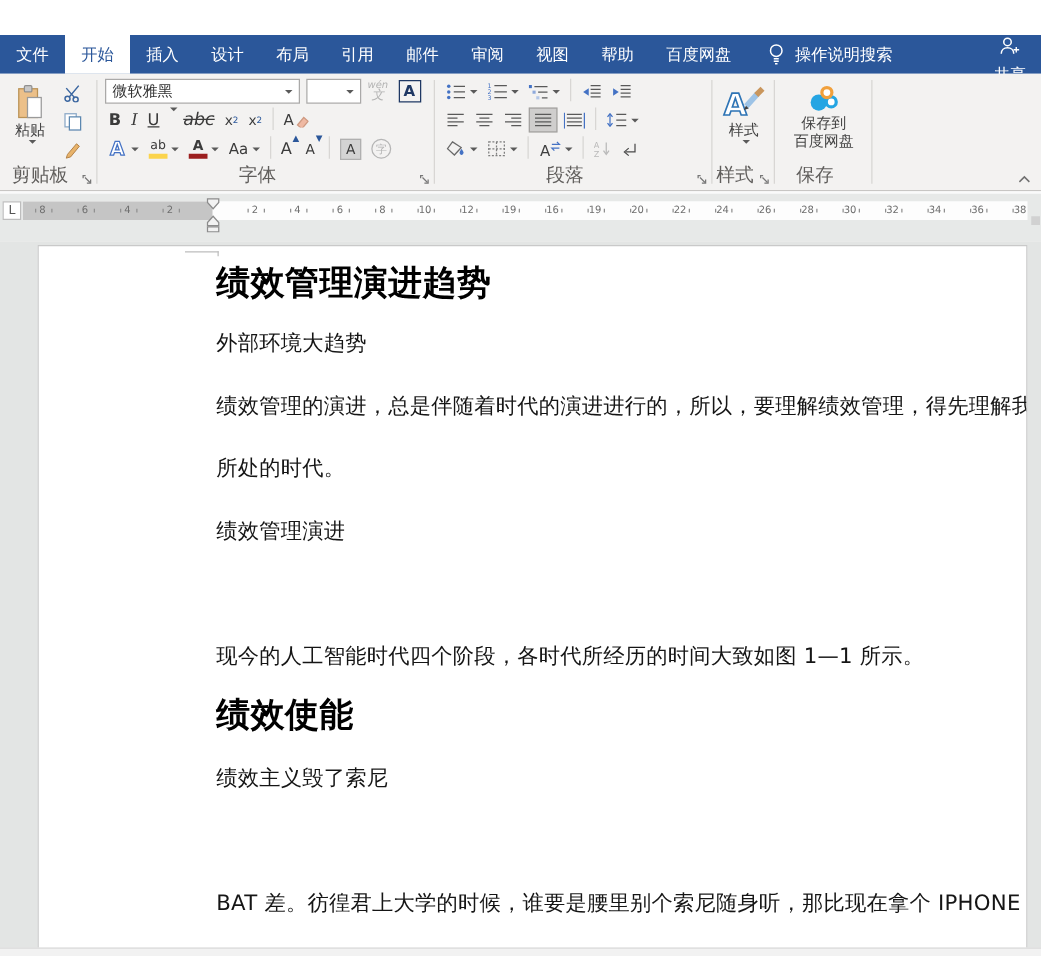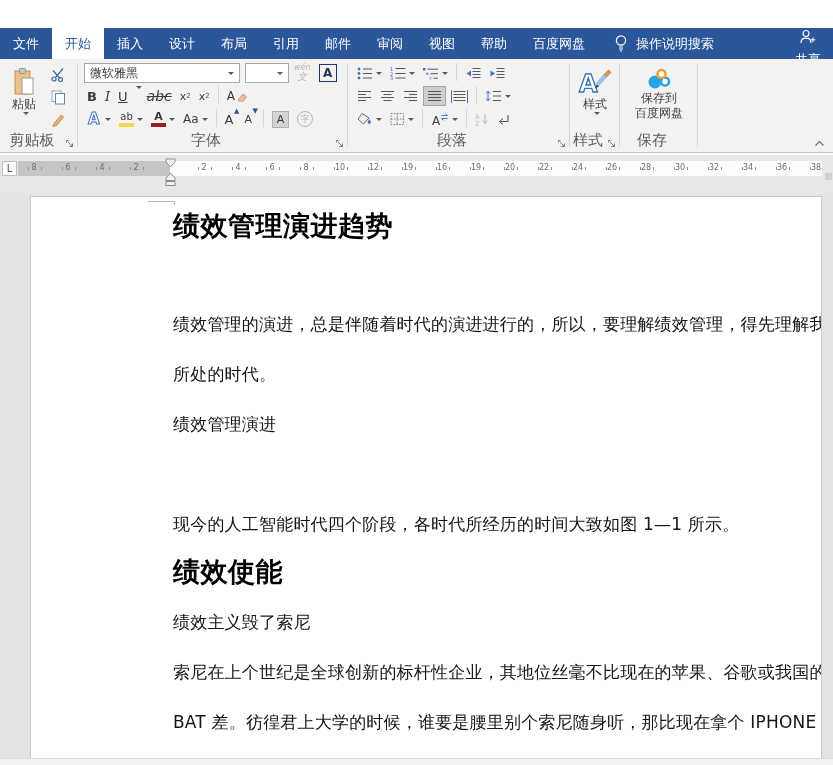--- a/index.html
+++ b/index.html
@@ -499,26 +499,26 @@
           <rect x="4" y="23.5" width="9" height="4" fill="#f2f2f2" stroke="#8c8c8c"></rect>
         </svg>
       </span>
     <div class="rsq"></div>
   </div>
 
   <div class="docarea">
     <div class="page">
       <div class="cropmark"></div>
     <div class="docline h1" style="top: 11px;">绩效管理演进趋势</div>
+        <div class="docline body" style="top: 66px;">外部环境大趋势</div>
         <div class="docline body" style="top: 116px;">绩效管理的演进，总是伴随着时代的演进进行的，所以，要理解绩效管理，得先理解我</div>
         <div class="docline body" style="top: 166px;">所处的时代。</div>
         <div class="docline body" style="top: 216px;">绩效管理演进</div>
         <div class="docline body" style="top: 316px;">现今的人工智能时代四个阶段，各时代所经历的时间大致如图 1—1 所示。</div>
         <div class="docline h1" style="top: 357px;">绩效使能</div>
         <div class="docline body" style="top: 414px;">绩效主义毁了索尼</div>
-        <div class="docline body" style="top: 464px;">索尼在上个世纪是全球创新的标杆性企业，其地位丝毫不比现在的苹果、谷歌或我国的</div>
         <div class="docline body" style="top: 514px;">BAT 差。彷徨君上大学的时候，谁要是腰里别个索尼随身听，那比现在拿个 IPHONE 牛</div>
         <div class="docline body" style="top: 564px;">气多了。</div>
       </div>
     <div class="bottomstrip"></div>
   </div>
 
 </div>
 
 </body></html>

